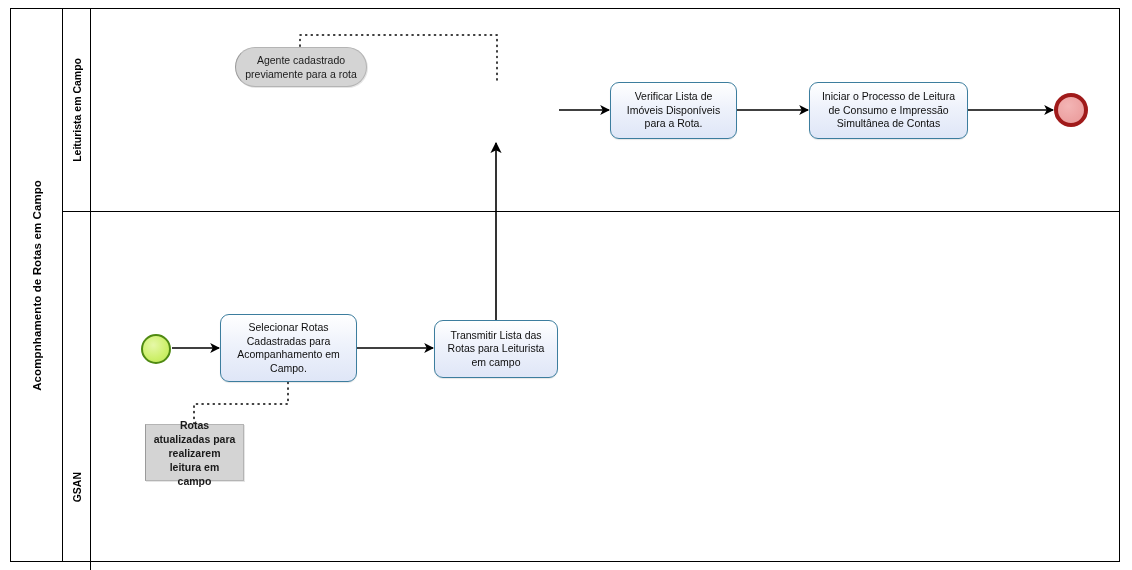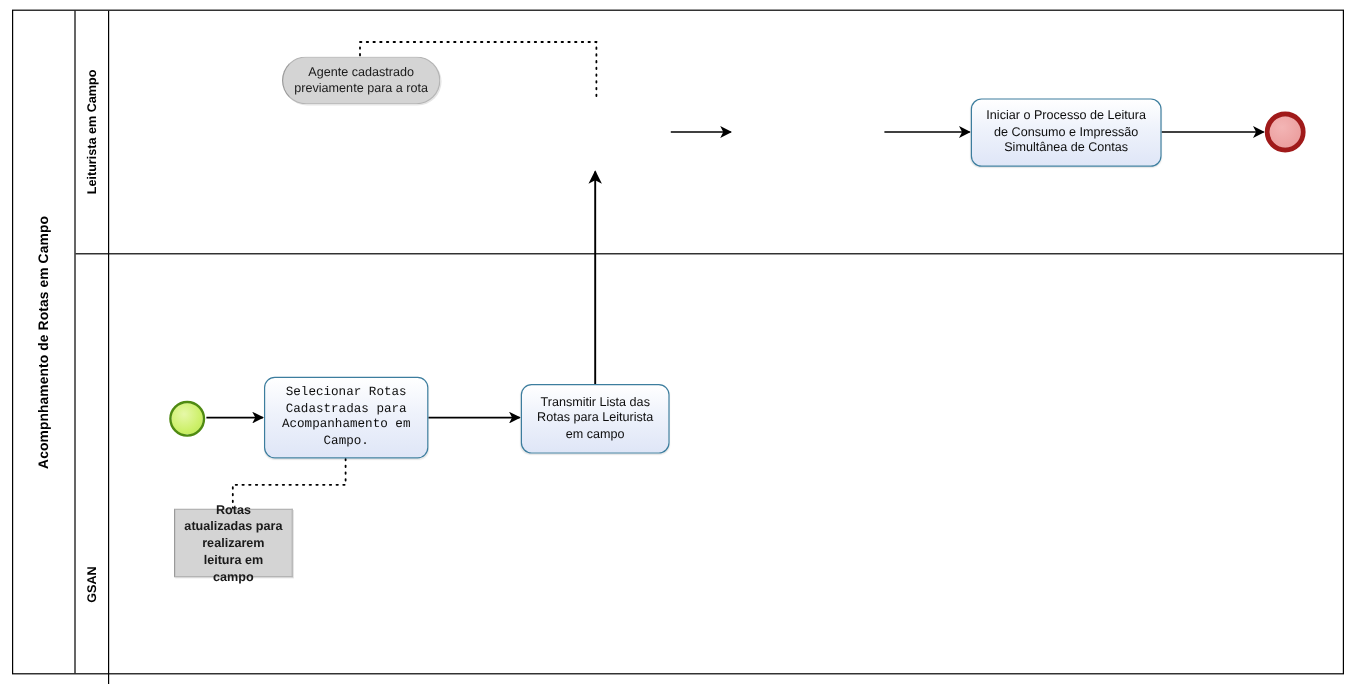--- a/index.html
+++ b/index.html
@@ -188,27 +188,28 @@
     <polyline points="300,63 300,35 497,35 497,80" fill="none" stroke="#000000" stroke-width="1.5" stroke-dasharray="1.2,4.4" stroke-linecap="round"></polyline>
 
     <polyline points="194,424 194,404 288,404 288,382" fill="none" stroke="#000000" stroke-width="1.5" stroke-dasharray="1.2,4.4" stroke-linecap="round"></polyline>
   </svg>
 
   <div class="layer">
 
     <div class="annotation" style="left:235px; top:47px; width:132px; height:40px;border-radius:23px;">Agente cadastrado previamente para a rota</div>
 
 
+    <div class="task" style="left:610px; top:82px; width:127px; height:57px;">Verificar Lista de Imóveis Disponíveis para a Rota.</div>
 
     <div class="task" style="left:809px; top:82px; width:159px; height:57px;">Iniciar o Processo de Leitura de Consumo e Impressão Simultânea de Contas</div>
 
     <div class="event event-end" style="left:1054px; top:93px; width:34px; height:34px;"></div>
 
     <div class="event event-start" style="left:141px; top:334px; width:30px; height:30px;"></div>
 
-    <div class="task" style="left:220px; top:314px; width:137px; height:68px;font-family:Liberation Mono, monospace;">Selecionar Rotas Cadastradas para Acompanhamento em Campo.</div>
+    <div class="task" style="left:220px; top:314px; width:137px; height:68px;">Selecionar Rotas Cadastradas para Acompanhamento em Campo.</div>
 
     <div class="task" style="left:434px; top:320px; width:124px; height:58px;">Transmitir Lista das Rotas para Leiturista em campo</div>
 
     <div class="annotation" style="left:145px; top:424px; width:99px; height:57px;font-weight:bold;">Rotas atualizadas para realizarem leitura em campo</div>
   </div>
 
 </div>
 
 </body></html>

